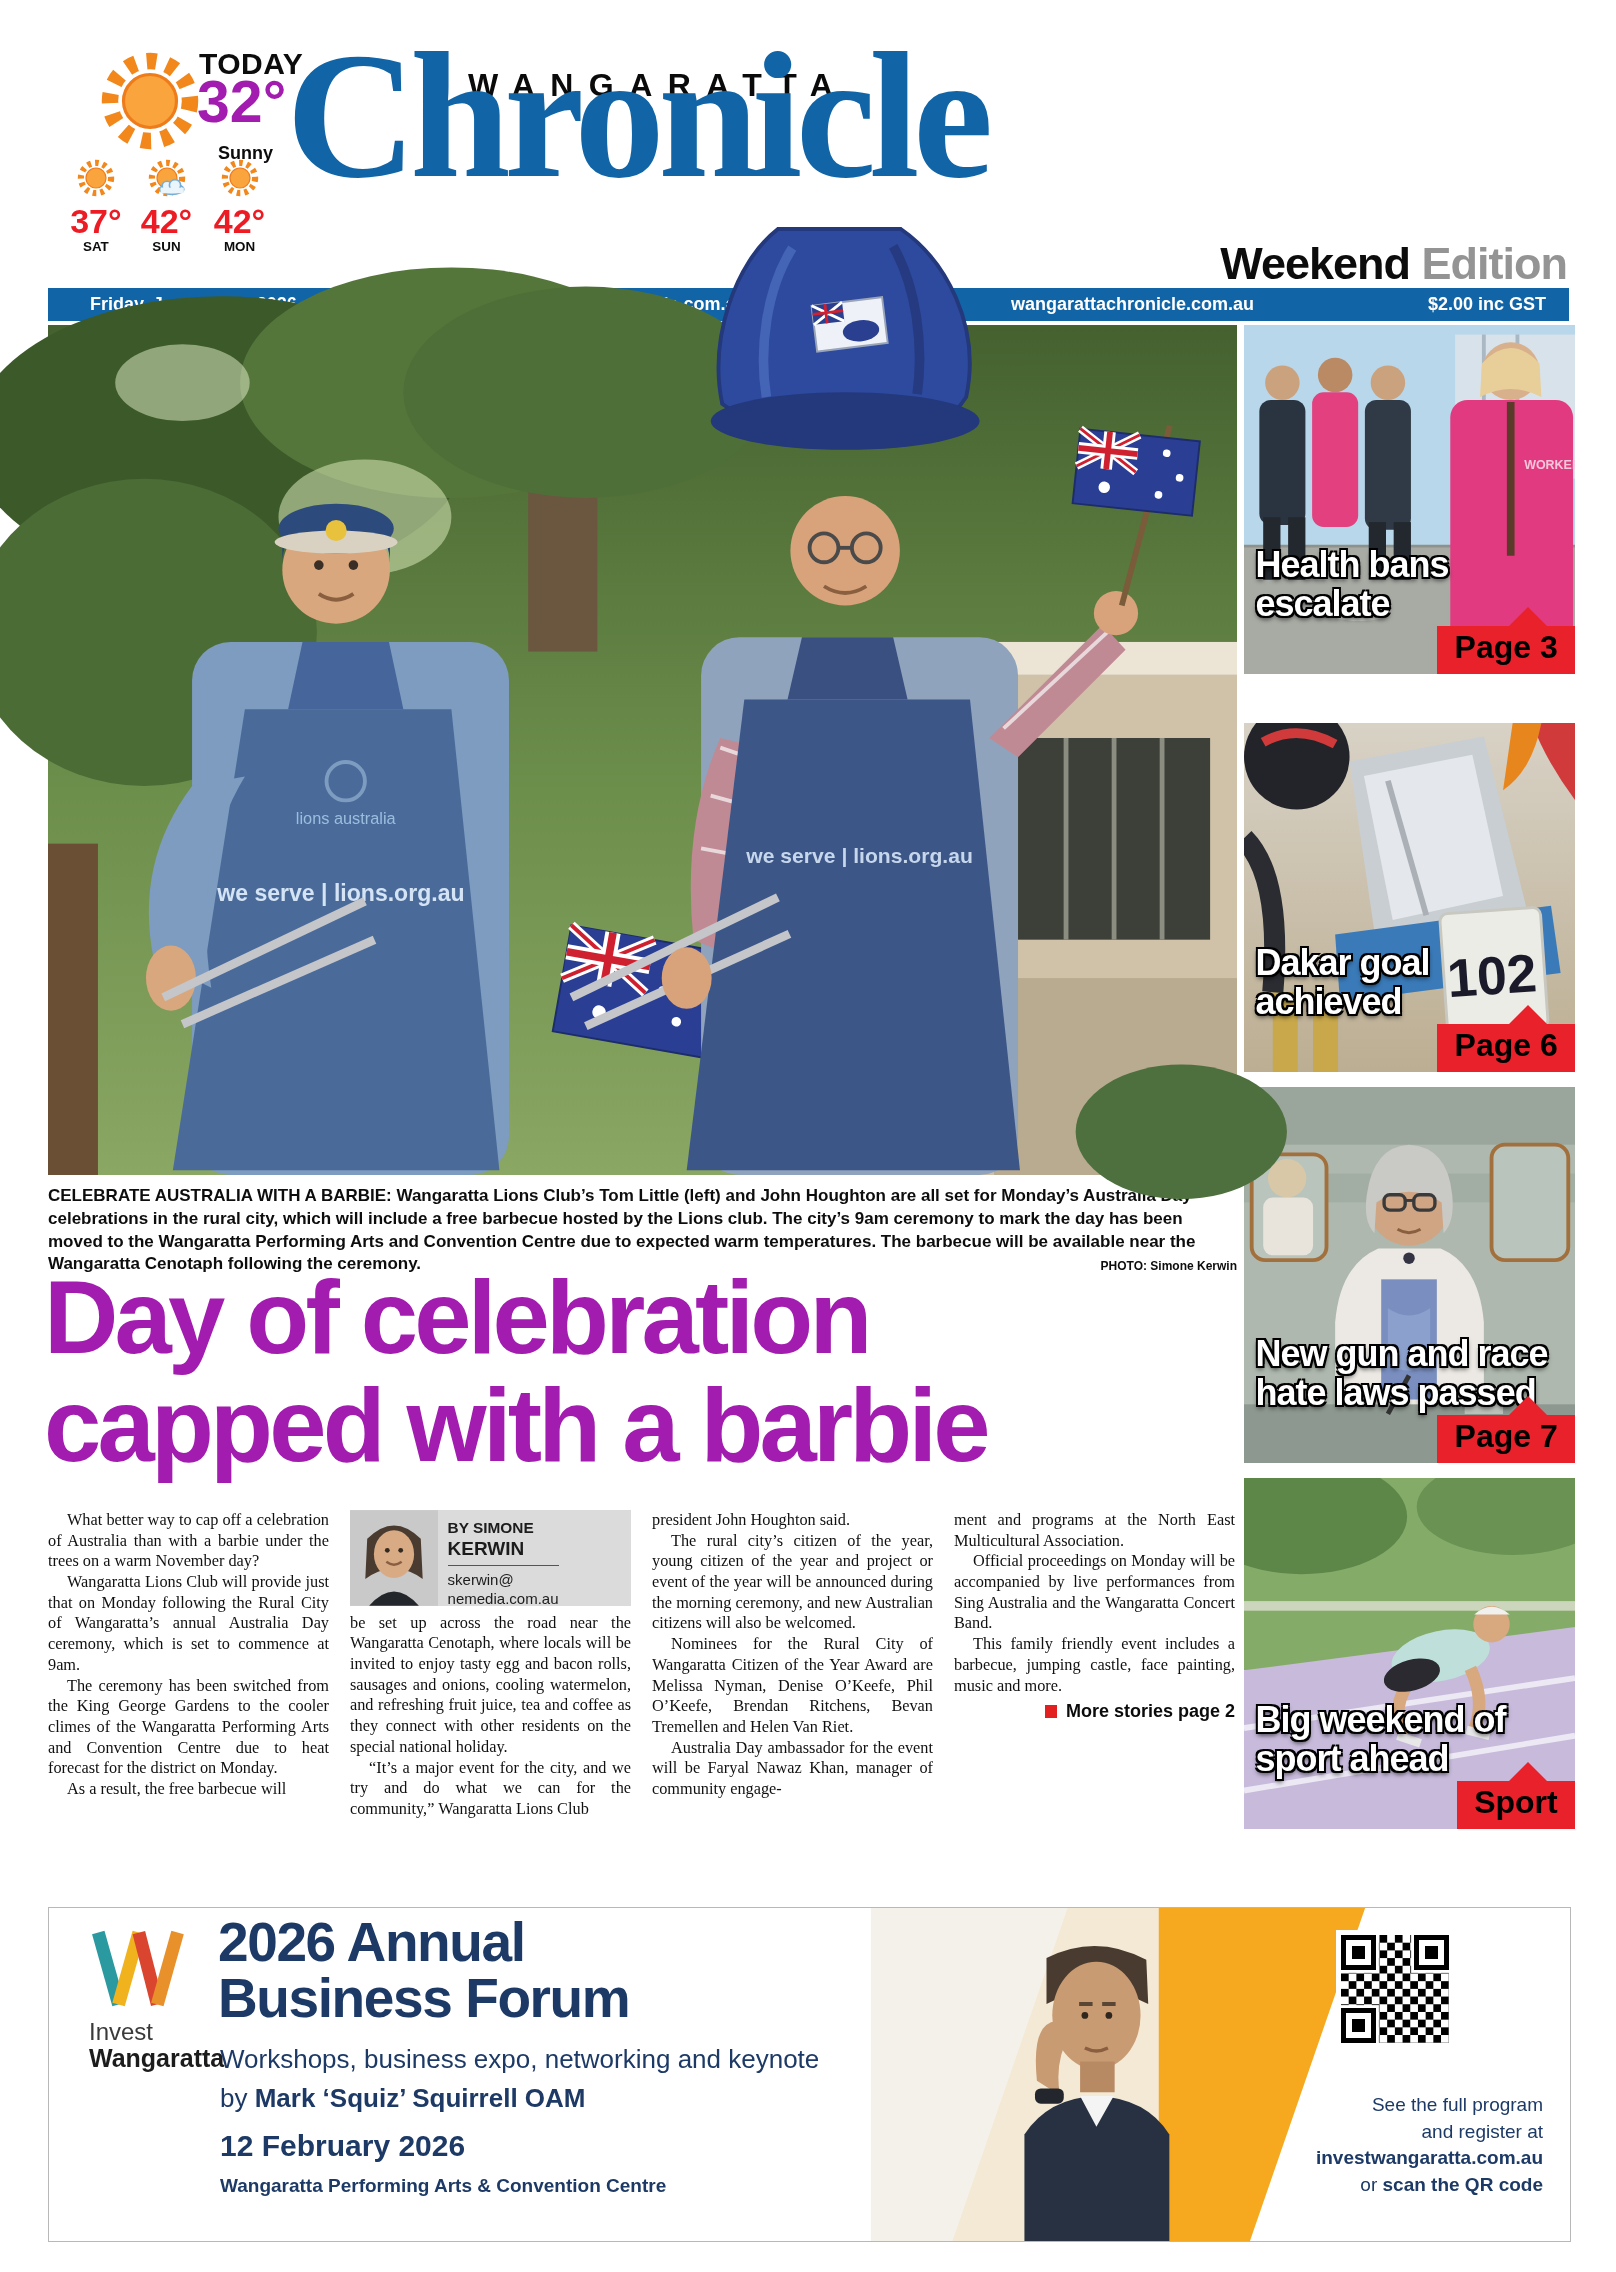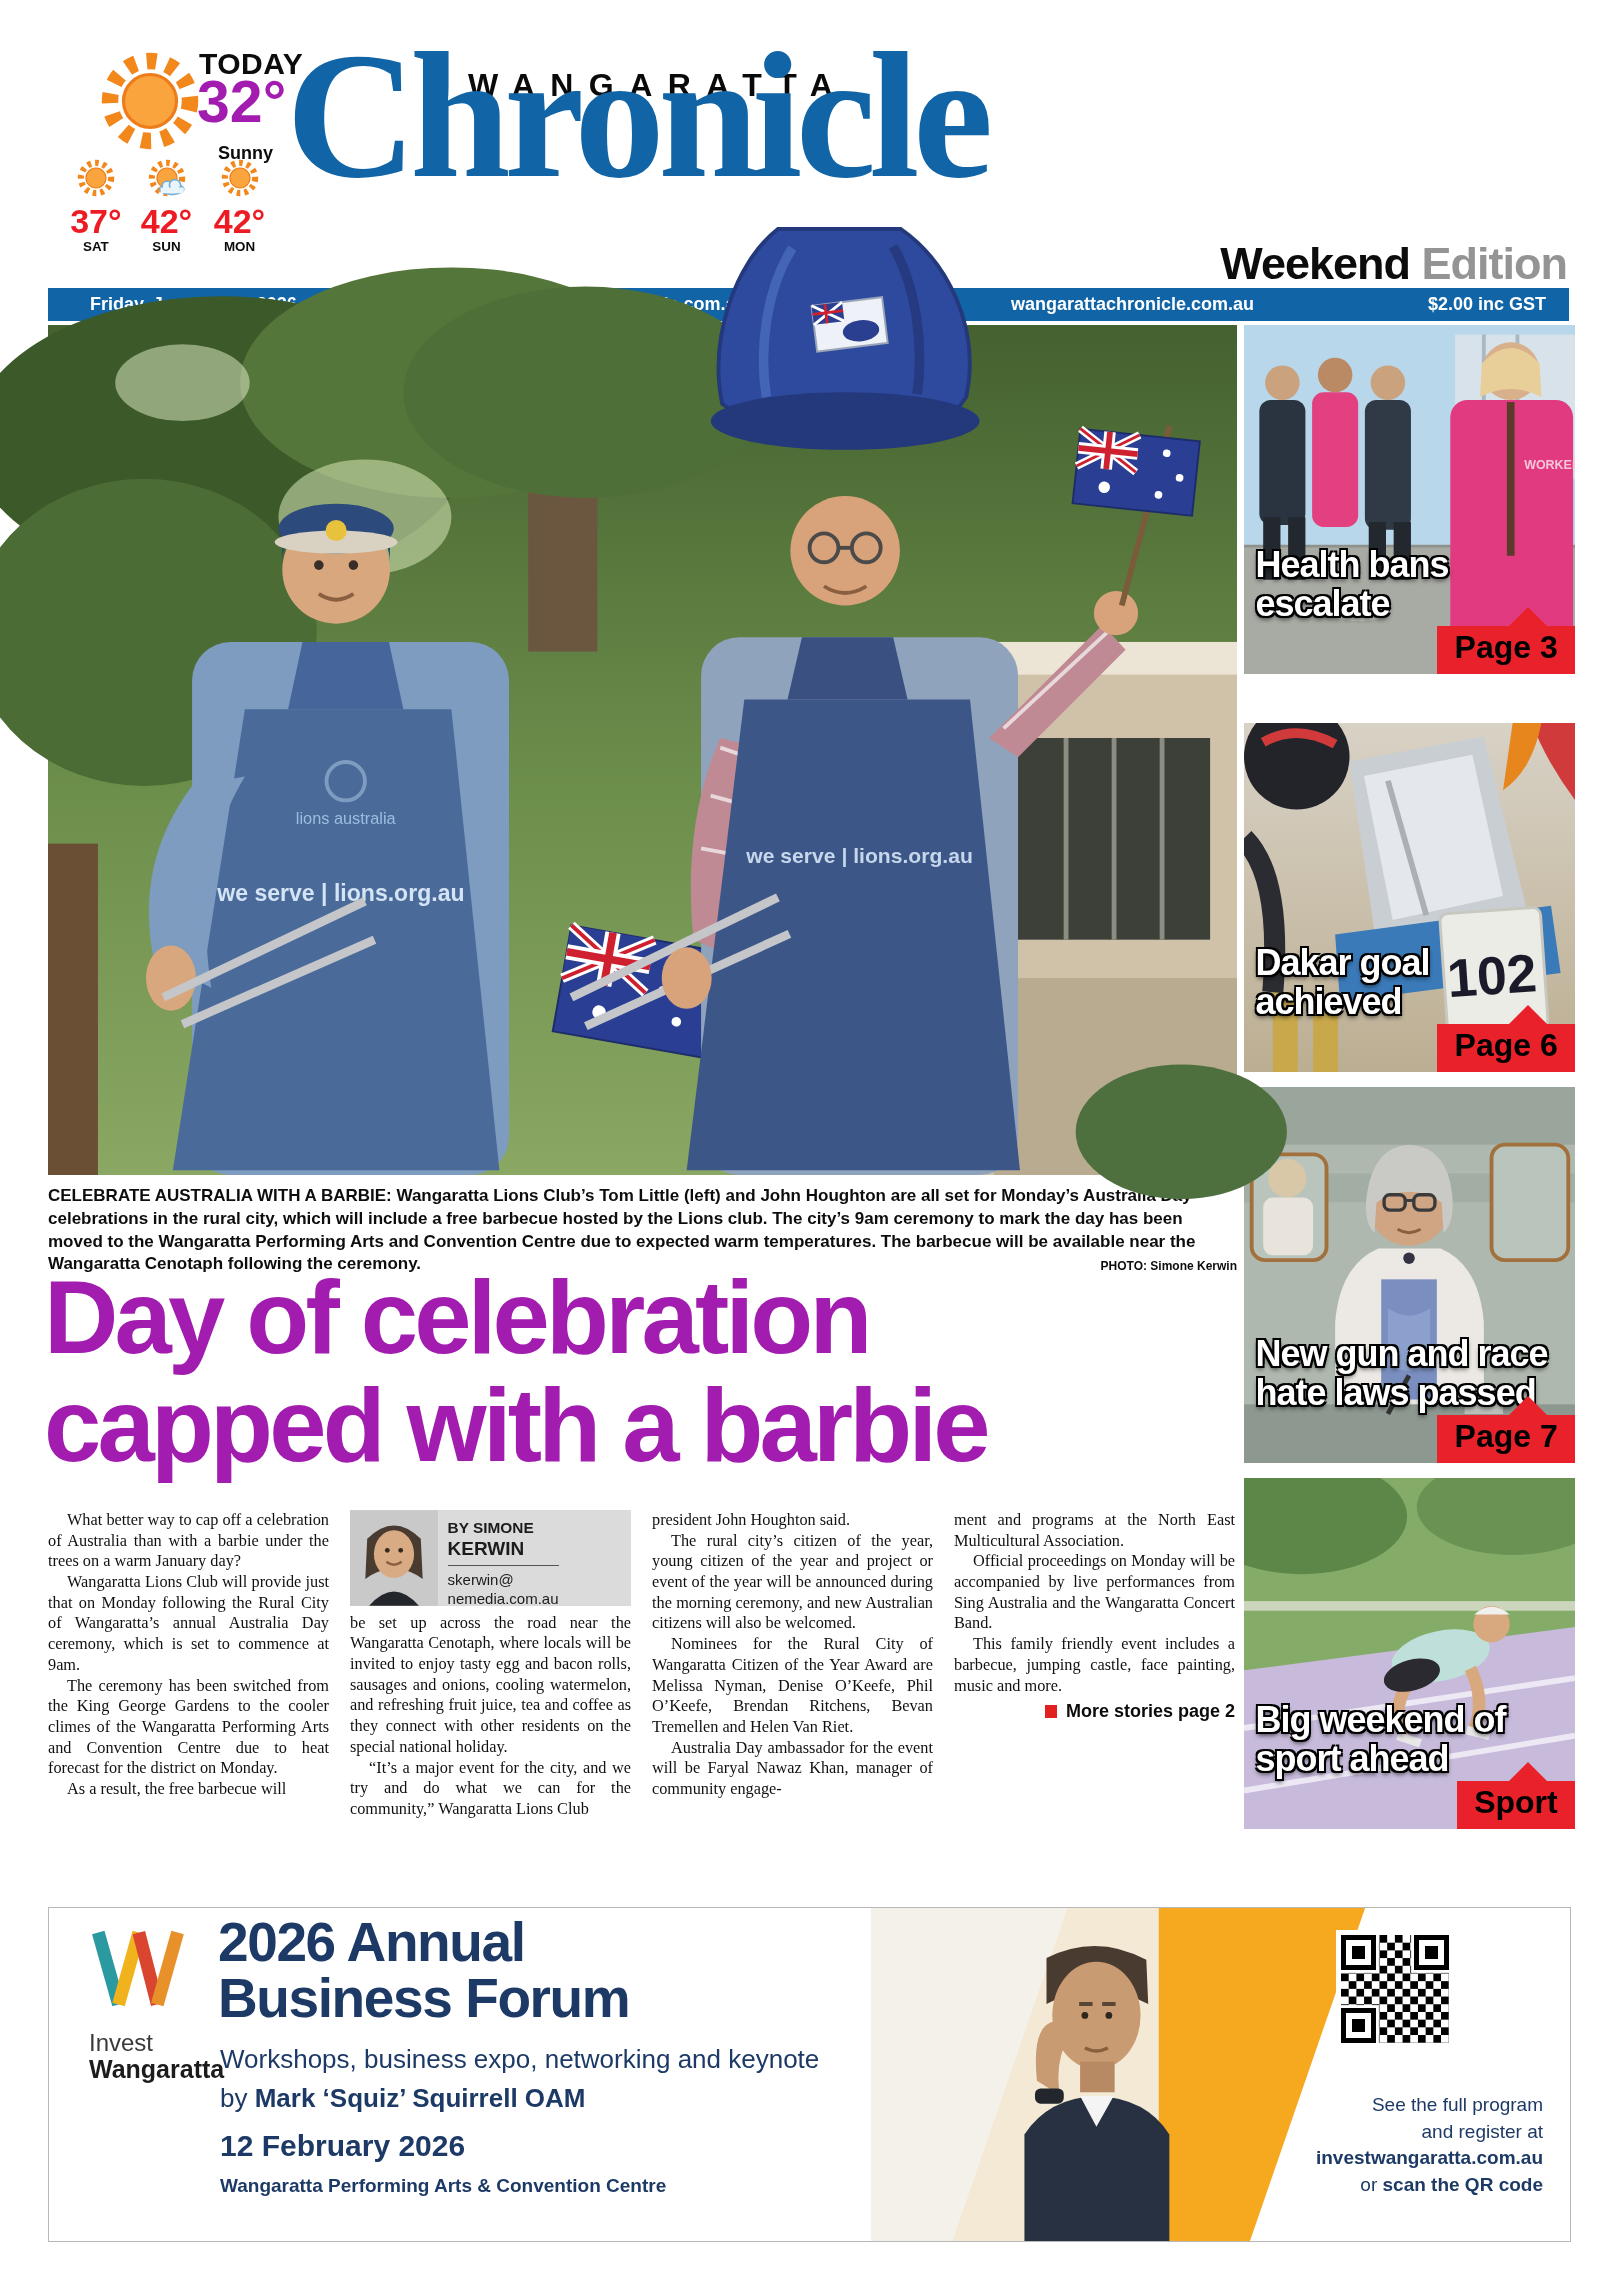--- a/index.html
+++ b/index.html
@@ -72,21 +72,21 @@
   .t-tag{position:absolute;right:0;bottom:0;background:#e8212a;color:#000000;font-weight:800;
          font-size:32px;padding:3.8px 17.3px 7.7px;}
   .t-notch{position:absolute;top:-19px;right:27px;width:0;height:0;
            border-left:20px solid transparent;border-right:20px solid transparent;
            border-bottom:20px solid #e8212a;}
 
   
   .ad{position:absolute;left:48px;top:1907px;width:1521px;height:333px;border:1px solid #b8b8b8;
       background:#fff;overflow:hidden;}
   .ad-logo{position:absolute;left:40px;top:19px;width:134px;}
-  .ad-invest{font-size:24px;color:#3a3a3a;line-height:1.1;margin-top:16px;}
+  .ad-invest{font-size:24px;color:#3a3a3a;line-height:1.1;margin-top:5px;}
   .ad-wang{font-size:25px;font-weight:700;color:#1c1c1c;line-height:1.1;}
   .ad-title{position:absolute;left:169px;top:5.8px;font-size:55px;font-weight:800;color:#1d3a66;
             line-height:1.03;letter-spacing:-1.4px;}
   .ad-sub{position:absolute;left:171px;top:136px;font-size:26px;color:#1d3a66;}
   .ad-by{position:absolute;left:171px;top:175px;font-size:26px;color:#1d3a66;}
   .ad-by b{font-weight:800;}
   .ad-date{position:absolute;left:171px;top:221px;font-size:30px;font-weight:800;color:#1d3a66;}
   .ad-venue{position:absolute;left:171px;top:267px;font-size:19px;font-weight:600;color:#1d3a66;}
   .ad-art{position:absolute;left:759px;top:0;width:596px;height:333px;}
   .qr{position:absolute;left:1292px;top:27px;width:108px;height:108px;
@@ -292,21 +292,21 @@
     <span class="credit">PHOTO: Simone Kerwin</span>
   </div>
 
   <div class="headline">
     <div>Day of celebration</div>
     <div>capped with a barbie</div>
   </div>
 
   <div class="body">
     <div class="col">
-        <p>What better way to cap off a celebration of Australia than with a barbie under the trees on a warm January day?</p>
+        <p>What better way to cap off a celebration of Australia than with a barbie under the trees on a warm November day?</p>
         <p>Wangaratta Lions Club will provide just that on Monday following the Rural City of Wangaratta’s annual Australia Day ceremony, which is set to commence at 9am.</p>
         <p>The ceremony has been switched from the King George Gardens to the cooler climes of the Wangaratta Performing Arts and Convention Centre due to heat forecast for the district on Monday.</p>
         <p>As a result, the free barbecue will</p>
       </div>
     <div class="col cont">
       <div class="byline">
         <svg class="by-photo" viewBox="0 0 92 100">
           <rect width="92" height="100" fill="#c9c9c9"></rect>
           <path d="M18,30 Q46,2 74,30 L76,72 Q60,60 46,62 Q32,60 16,72 Z" fill="#4a3b30"></path>
           <ellipse cx="46" cy="46" rx="21" ry="25" fill="#d8ab85"></ellipse>

